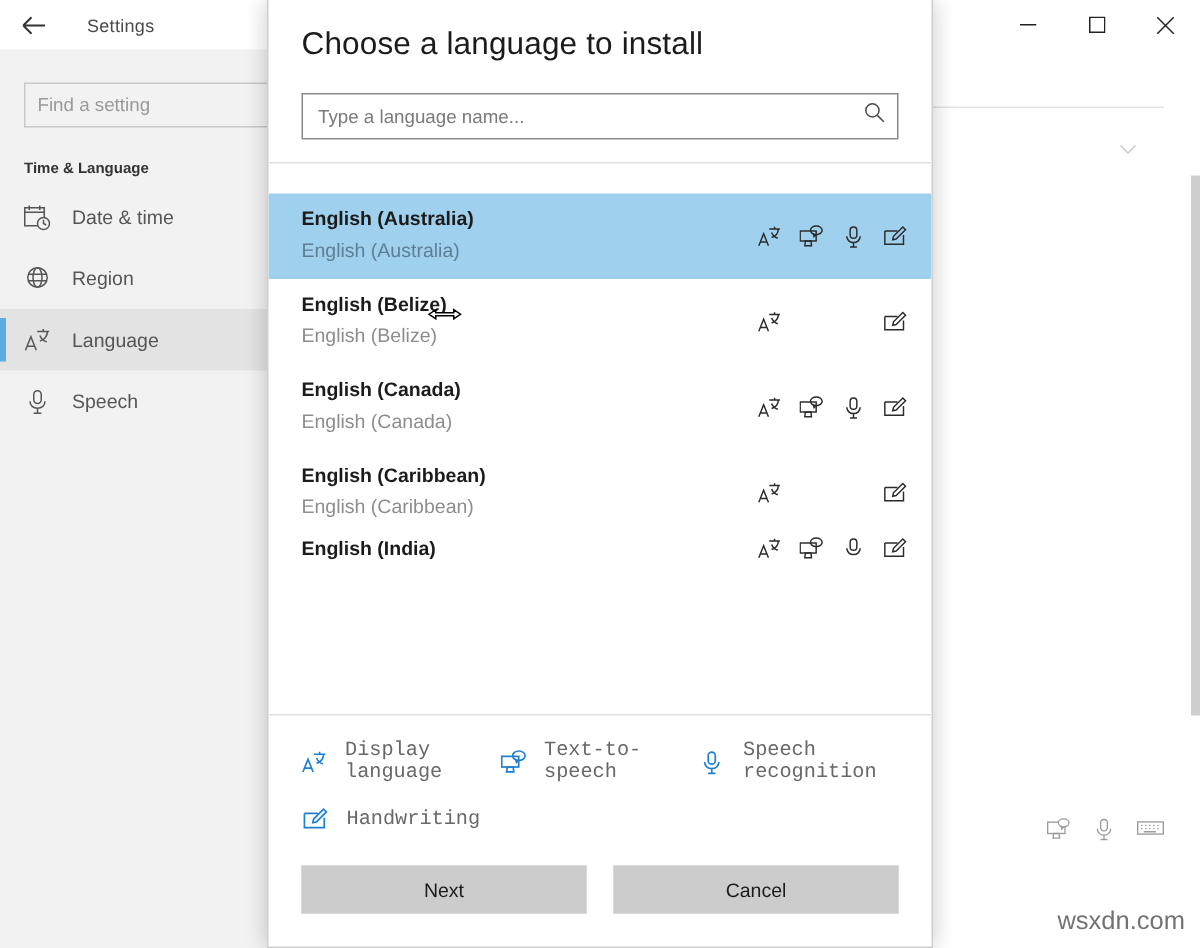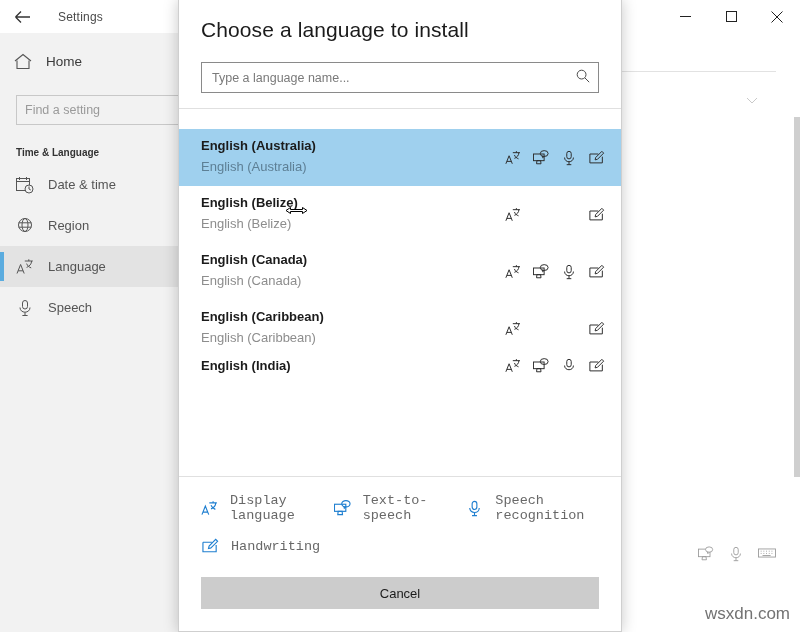--- a/index.html
+++ b/index.html
@@ -218,29 +218,20 @@
               <path d="M0.5 0.5l11 11M11.5 0.5l-11 11"></path>
             </svg>
         </div>
       </div>
     </div>
 
     <div class="body-row">
 
       <div class="sidebar">
 
-        <div class="home-row">
-          <span class="ico">
-            <svg width="18" height="17" viewBox="0 0 18 17" fill="none" stroke="currentColor" stroke-width="1.1">
-              <path d="M1 8L9 1.5L17 8"></path>
-                <path d="M3 7.6V15.5h12V7.6"></path>
-            </svg>
-          </span>
-          <span class="label">Home</span>
-        </div>
 
         <div class="search-wrap">
           <div class="search-box">
             <span class="ph">Find a setting</span>
           </div>
         </div>
 
         <div class="section-title">Time &amp; Language</div>
 
         <div class="nav-item">
@@ -548,20 +539,21 @@
           <svg width="17" height="17" viewBox="0 0 18 18" fill="none" stroke="currentColor" stroke-width="1.2">
             <path d="M1 4.5h9.5M1 4.5v10h14v-7"></path>
               <path d="M9.5 10.5L16.5 3.5l-2-2L7.5 8.5l-.6 2.6z"></path>
           </svg>
         </span>
         <span class="li-label">Handwriting</span>
       </div>
     </div>
 
     <div class="dlg-actions">
+      <button class="dlg-btn">Next</button>
       <button class="dlg-btn">Cancel</button>
     </div>
   </div>
 
   <span class="cursor-resize">
     <svg width="23" height="13" viewBox="0 0 23 13" fill="#fff" stroke="#000" stroke-width="1">
       <path d="M5.5 3.5L1 6.5L5.5 9.5V7.5h12v2l4.5-3L17.5 3.5v2h-12z"></path>
     </svg>
   </span>
 

